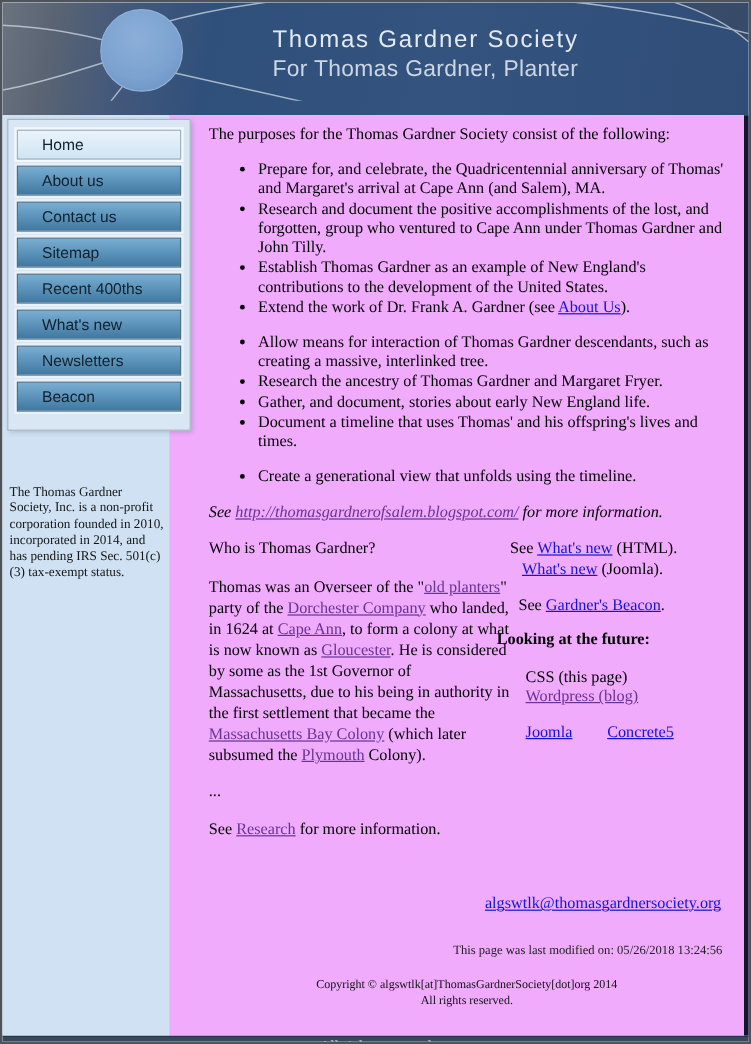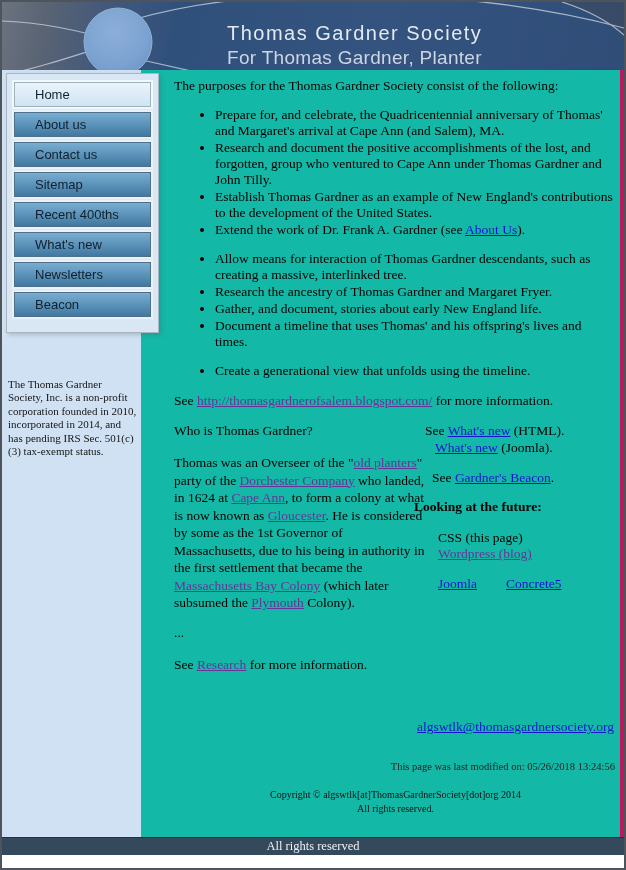--- a/index.html
+++ b/index.html
@@ -1,49 +1,49 @@
 <!DOCTYPE html>
 <html><head>
 <meta charset="utf-8">
 <style>
   html,body{margin:0;padding:0;background:#9aa2ac;}
   #page{position:relative;width:626px;height:870px;box-sizing:border-box;
         border:2px solid #4e545c;background:#fff;overflow:hidden;
         font-family:"Liberation Serif",serif;}
   
-  #header{position:relative;width:100%;height:68px;overflow:hidden;
+  #header{position:relative;width:100%;height:94px;overflow:hidden;
           background:linear-gradient(100deg,#6b7380 0%,#5a6473 7%,#44597a 16%,
                      #30507c 28%,#34537f 60%,#2f4d77 100%);}
   #header svg{position:absolute;top:0;left:0;}
   #header-text{position:absolute;left:225px;top:20px;color:#e3eaf2;
                font-family:"Liberation Sans",sans-serif;}
   #header-title{font-size:20px;letter-spacing:1.5px;line-height:1.1;}
   #header-subtitle{font-size:19px;color:#ccd6e4;margin-top:3px;letter-spacing:.3px;}
   
   #body-row{display:flex;height:767px;}
   #sidebar{position:relative;width:139px;background:#cfe1f2;flex:none;}
-  #content{position:relative;flex:1;background:#14b8a6;border-right:4px solid #be185d;
-           font-size:13.5px;color:#000;padding:6px 3px 0 33px;box-sizing:border-box;}
+  #content{position:relative;flex:1;background:#f0abfc;border-right:4px solid #0f172a;
+           font-size:13.5px;color:#000;padding:6px 16px 0 33px;box-sizing:border-box;}
   
   #menu-panel{position:absolute;top:3px;left:4px;width:153px;box-sizing:border-box;
               background:#d9e7f5;border:1px solid #a9b5c0;padding:3px 3px 10px 3px;
               box-shadow:2px 2px 4px rgba(60,80,100,.25);z-index:5;}
   .menu-item{height:23px;line-height:23px;margin:5px 4px;padding-left:20px;
              font-family:Liberation Sans, sans-serif;font-size:13px;color:#10202e;
              background:linear-gradient(#79aed2,#4078a1);
              border:1px solid #4f7089;box-shadow:0 0 0 2px #e9f1f9;cursor:pointer;}
   .menu-item.active{background:linear-gradient(#eaf3fb,#d0e4f3);
              border:1px solid #9fb2c0;box-shadow:0 0 0 2px #f3f8fc;}
   #sidebar-note{position:absolute;top:308px;left:6px;width:130px;
                 font-size:11px;line-height:1.22;color:#151515;}
   
   .intro{margin:2px 0 0 0;}
   ul.purpose{margin:13px 0 0 0;padding-left:41px;}
   ul.purpose li{margin:0 0 1px 0;}
-  .blog-line{margin-top:14px;}
+  .blog-line{margin-top:14px;font-style:italic;}
   #columns{position:relative;margin-top:14px;}
   #left-col{width:252px;}
   #left-col .para{margin-top:15px;line-height:1.3;}
   #who-heading{margin-top:2px;}
   .ellipsis{margin-top:13px;}
   #right-col{position:absolute;left:240px;top:0;width:210px;}
   .rline{line-height:1.25;}
   .ind1{padding-left:11px;}
   .ind2{padding-left:21px;}
   .ind3{padding-left:18px;}

